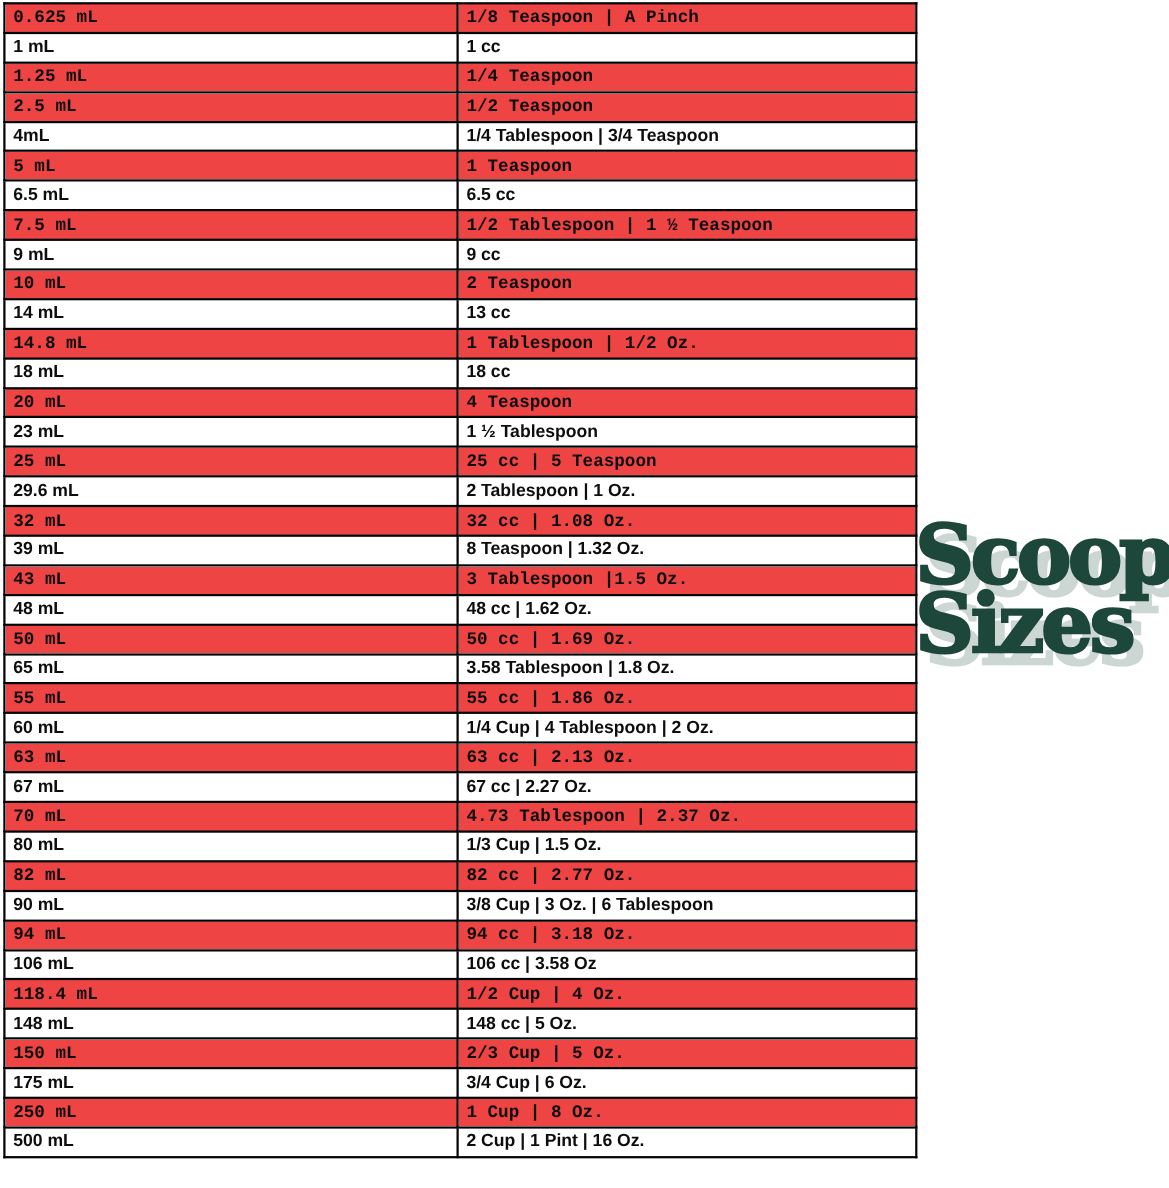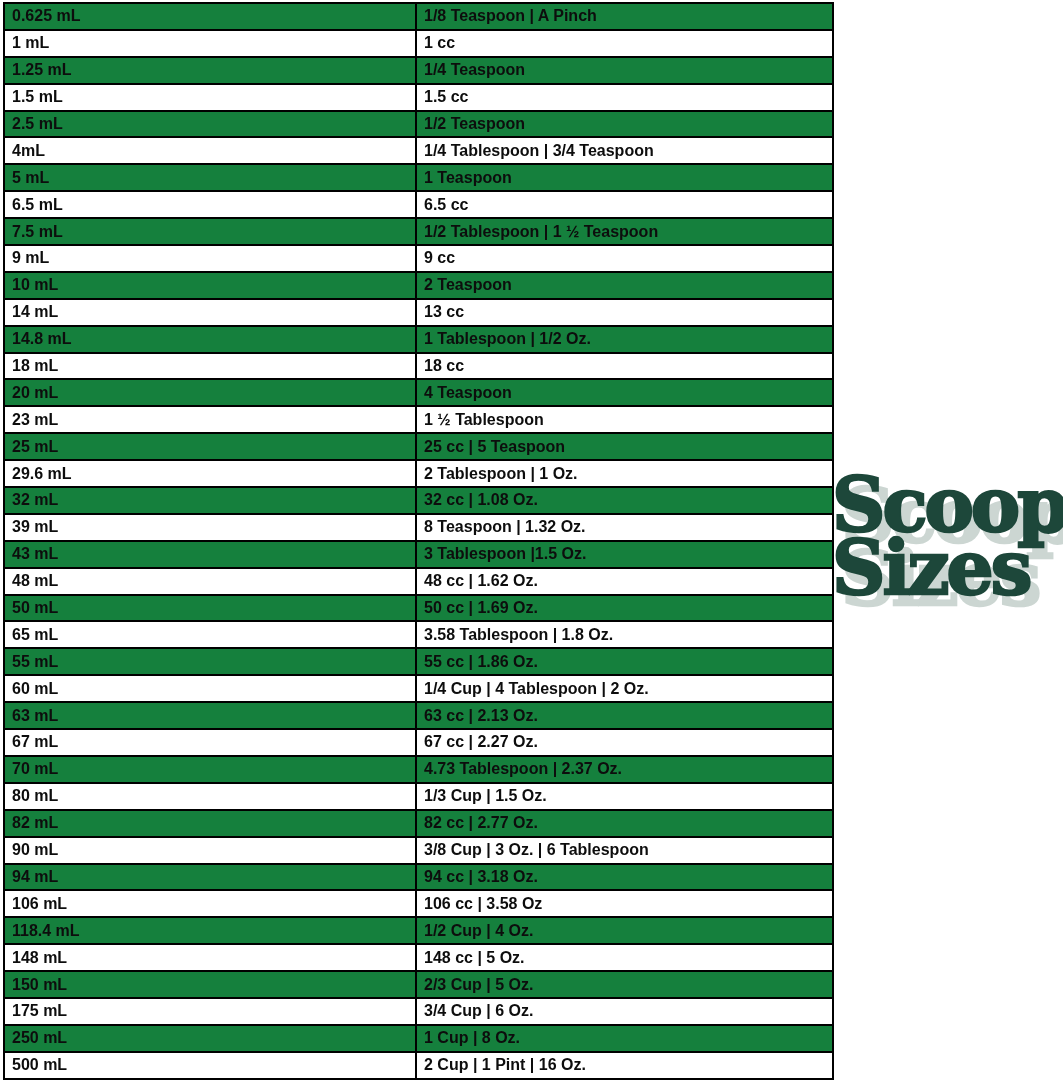--- a/index.html
+++ b/index.html
@@ -32,21 +32,22 @@
     font-family: "Liberation Sans", sans-serif;
     font-size: 16px;
     font-weight: 600;
     color: #0d0d0d;
     white-space: nowrap;
     overflow: hidden;
     vertical-align: middle;
     background: #ffffff;
   }
   table.conversion tr.shaded td {
-    background: #15803d;
+    background: #ef4444;
+    font-family: Liberation Mono, monospace;
   }
   .logo {
     position: absolute;
     left: 832px;
     top: 474px;
     width: 193px;
     text-align: center;
     pointer-events: none;
   }
   .logo-line {
@@ -86,24 +87,20 @@
           <td>1/8 Teaspoon | A Pinch</td>
         </tr>
         <tr>
           <td>1 mL</td>
           <td>1 cc</td>
         </tr>
         <tr class="shaded">
           <td>1.25 mL</td>
           <td>1/4 Teaspoon</td>
         </tr>
-        <tr>
-          <td>1.5 mL</td>
-          <td>1.5 cc</td>
-        </tr>
         <tr class="shaded">
           <td>2.5 mL</td>
           <td>1/2 Teaspoon</td>
         </tr>
         <tr>
           <td>4mL</td>
           <td>1/4 Tablespoon | 3/4 Teaspoon</td>
         </tr>
         <tr class="shaded">
           <td>5 mL</td>

